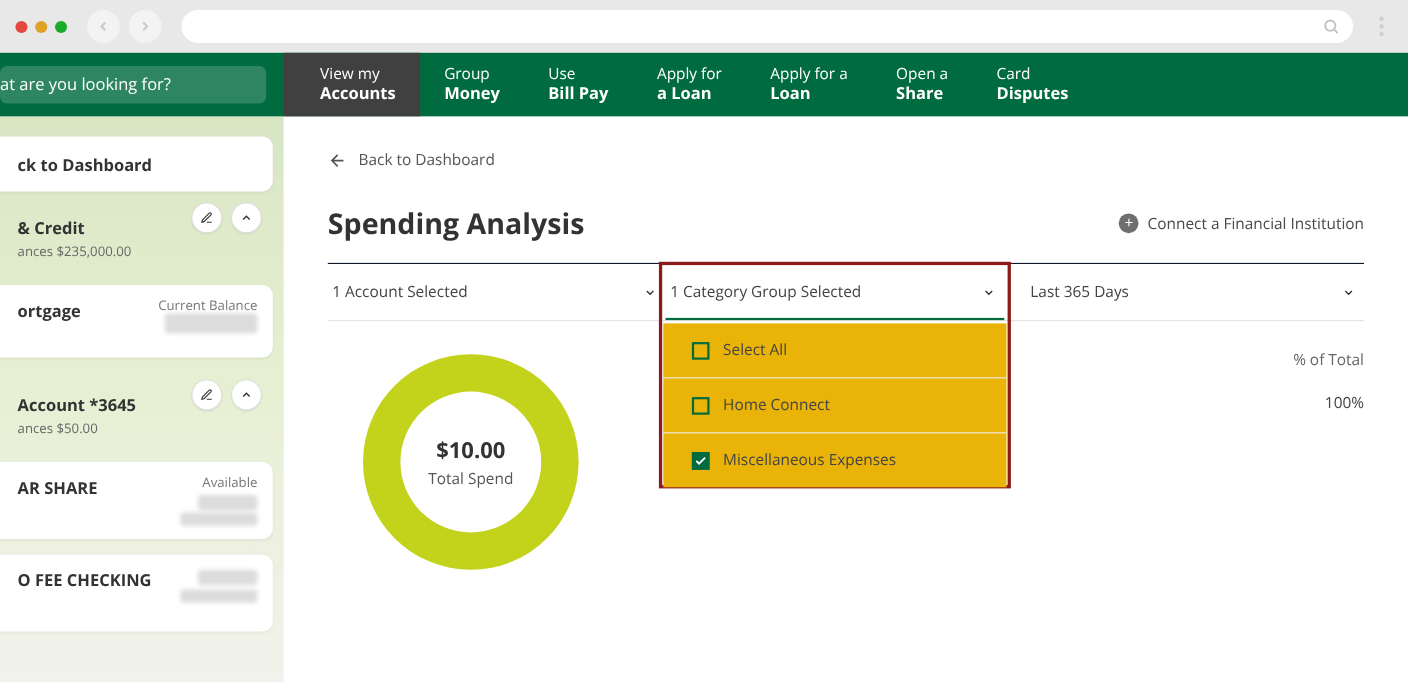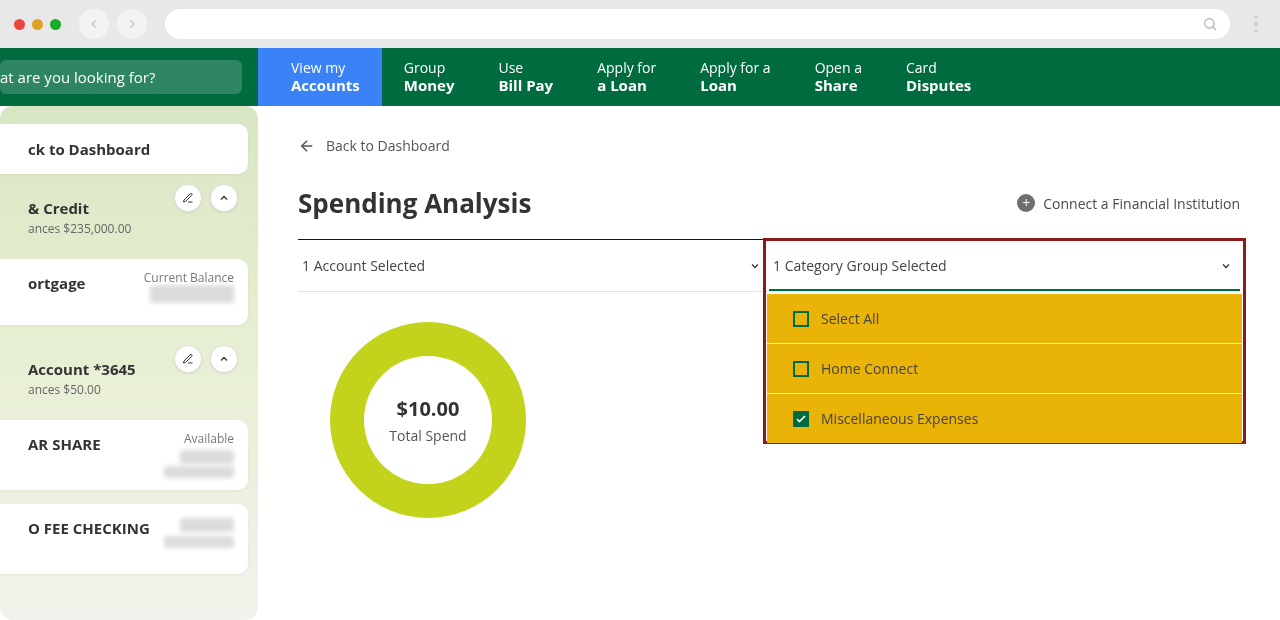--- a/index.html
+++ b/index.html
@@ -20,27 +20,27 @@
 .kebab span { width: 4px; height: 4px; border-radius: 50%; background: #cfcfcf; }
 
 
 .topnav { height: 58px; background: #006B3F; display: flex; align-items: stretch; color: #fff; }
 .search-pill-wrap { width: 258px; display: flex; align-items: center; padding-left: 0; }
 .search-pill { background: rgba(255,255,255,0.18); border-radius: 6px; height: 34px; display: flex; align-items: center; padding: 0 16px 0 0; width: 242px; color: #fff; font-size: 15px; }
 .nav-items { display: flex; }
 .nav-item { padding: 10px 22px; display: flex; flex-direction: column; justify-content: center; font-size: 14px; line-height: 1.25; cursor: pointer; }
 .nav-item .line1 { font-weight: 400; }
 .nav-item .line2 { font-weight: 700; font-size: 15px; }
-.nav-item.active { background: #3b82f6; padding-left: 33px; }
+.nav-item.active { background: #404040; padding-left: 33px; }
 
 
 .content-row { display: flex; height: calc(620px - 48px - 58px); }
 
 
-.sidebar { width: 258px; background: linear-gradient(180deg, #d8e6c4 0%, #e6efd1 45%, #f2f2ec 100%); padding: 18px 0 0 12px; overflow: hidden; position: relative; border-radius: 13px; }
+.sidebar { width: 258px; background: linear-gradient(180deg, #d8e6c4 0%, #e6efd1 45%, #f2f2ec 100%); padding: 18px 0 0 0; overflow: hidden; position: relative; }
 .side-card { background: #fff; border-radius: 10px; margin: 0 10px 14px -40px; padding: 14px 16px 14px 56px; box-shadow: 0 1px 3px rgba(0,0,0,0.05); position: relative; }
 .side-block { border-radius: 10px; margin: 0 10px 12px -40px; padding: 10px 16px 10px 56px; position: relative; }
 .side-title { font-weight: 700; font-size: 15px; color: #333; }
 .side-sub { font-size: 12px; color: #666; margin-top: 2px; }
 .side-right-label { position: absolute; right: 14px; top: 10px; font-size: 12px; color: #777; }
 .blur-box { position: absolute; right: 14px; top: 26px; width: 84px; height: 18px; background: #dcdcdc; border-radius: 3px; filter: blur(2px); }
 .blur-box.sm { width: 54px; top: 30px; height: 14px; }
 .blur-box.sm2 { width: 70px; top: 46px; height: 12px; }
 .icon-circle { position: absolute; right: 46px; top: -4px; width: 28px; height: 28px; border-radius: 14px; background: #fff; border: 1px solid #e0e0e0; display: flex; align-items: center; justify-content: center; font-size: 12px; color: #333; box-shadow: 0 1px 2px rgba(0,0,0,.08); }
 .icon-circle.right2 { right: 10px; }
@@ -260,20 +260,26 @@
             <span class="chk checked">
               <svg width="12" height="12" viewBox="0 0 24 24" fill="none" stroke="#fff" stroke-width="3.5">
                   <polyline points="20 6 9 17 4 12"></polyline>
                 </svg>
             </span>
             <span>Miscellaneous Expenses</span>
           </div>
         </div>
       </div>
 
+      <div class="filter-cell" style="padding-left:24px;">
+        <span>Last 365 Days</span>
+        <svg class="chev" viewBox="0 0 24 24" fill="none" stroke="#333" stroke-width="2.5">
+            <polyline points="6 9 12 15 18 9"></polyline>
+          </svg>
+      </div>
     </div>
 
     <div class="analysis-row">
       <div class="donut-col">
         <div class="donut">
           <div class="donut-inner">
             <div class="donut-amount">$10.00</div>
             <div class="donut-label">Total Spend</div>
           </div>
         </div>

